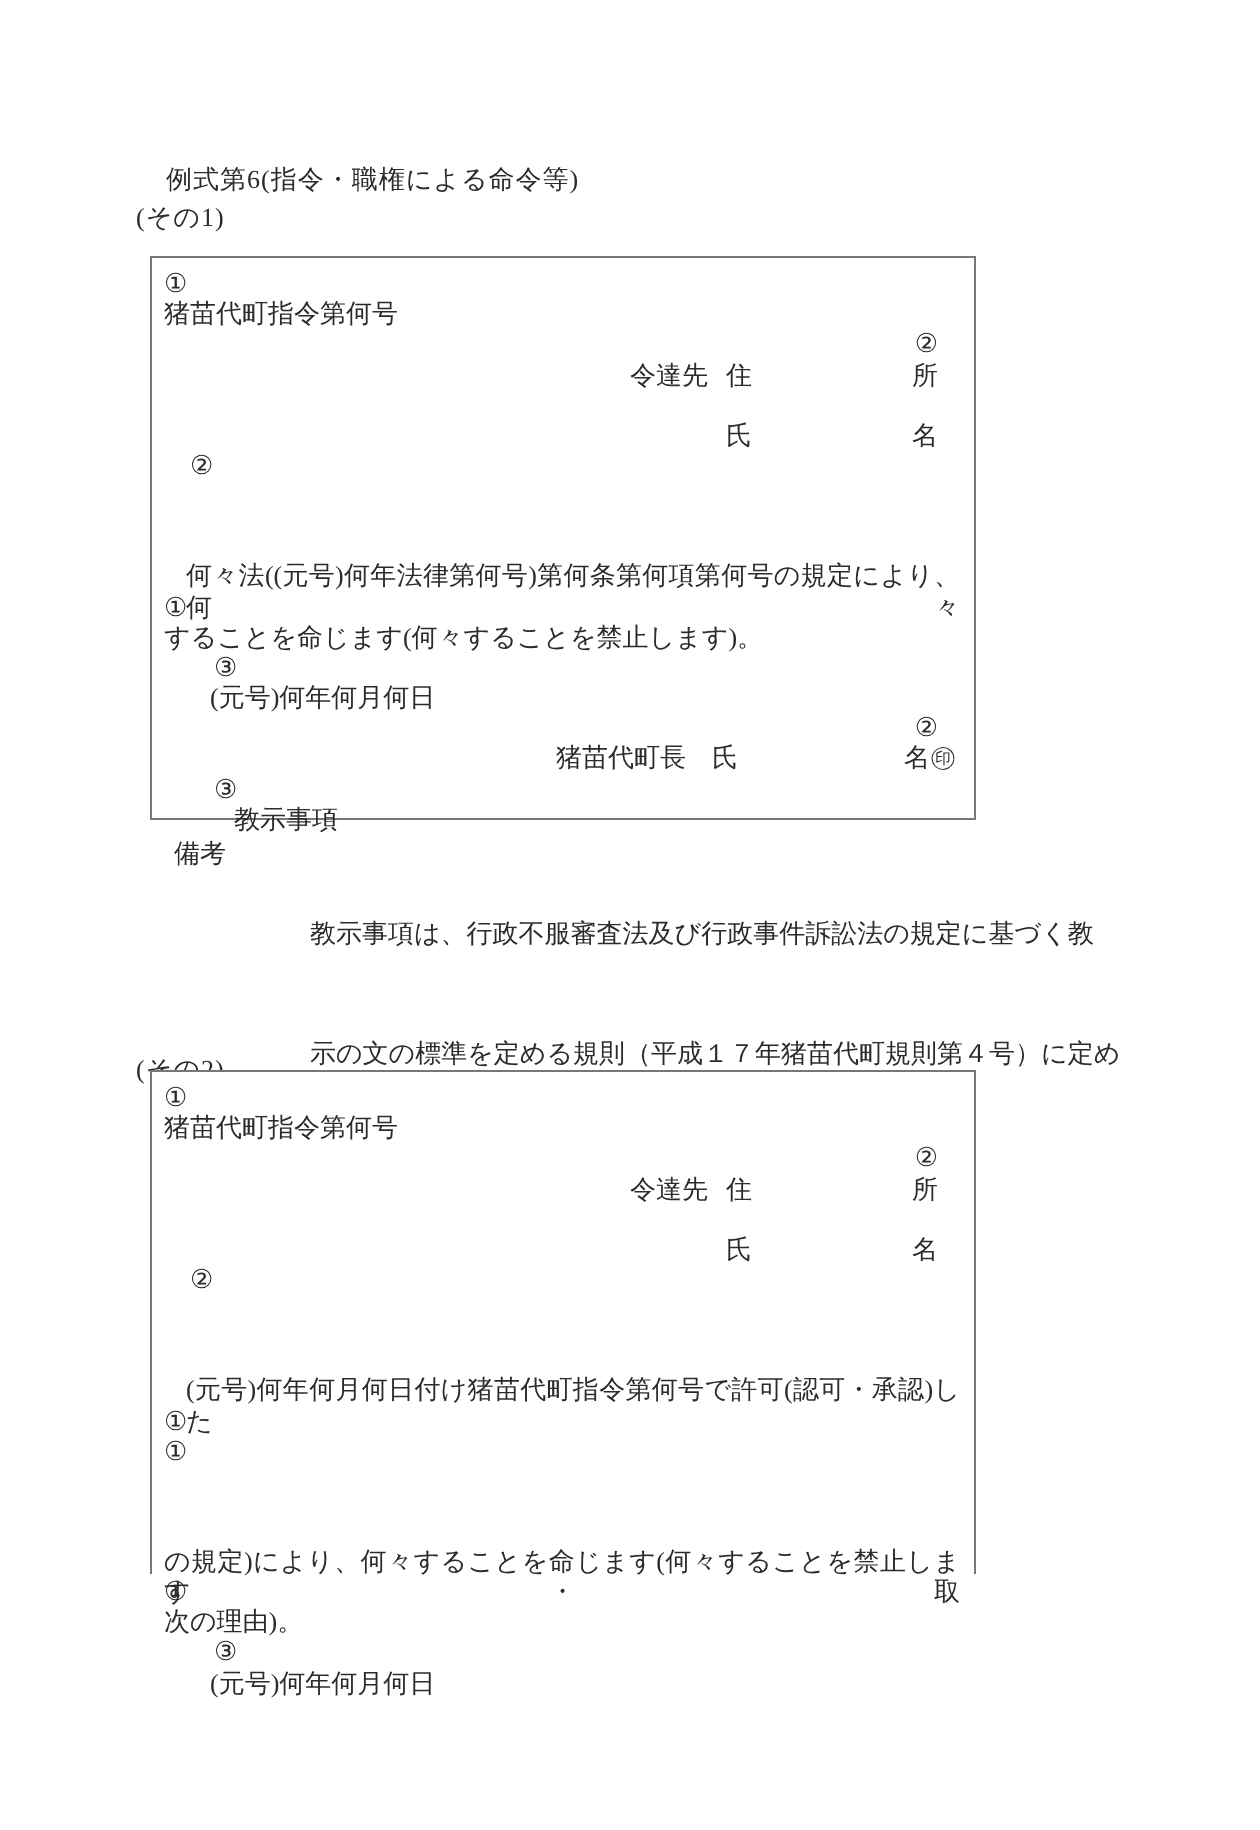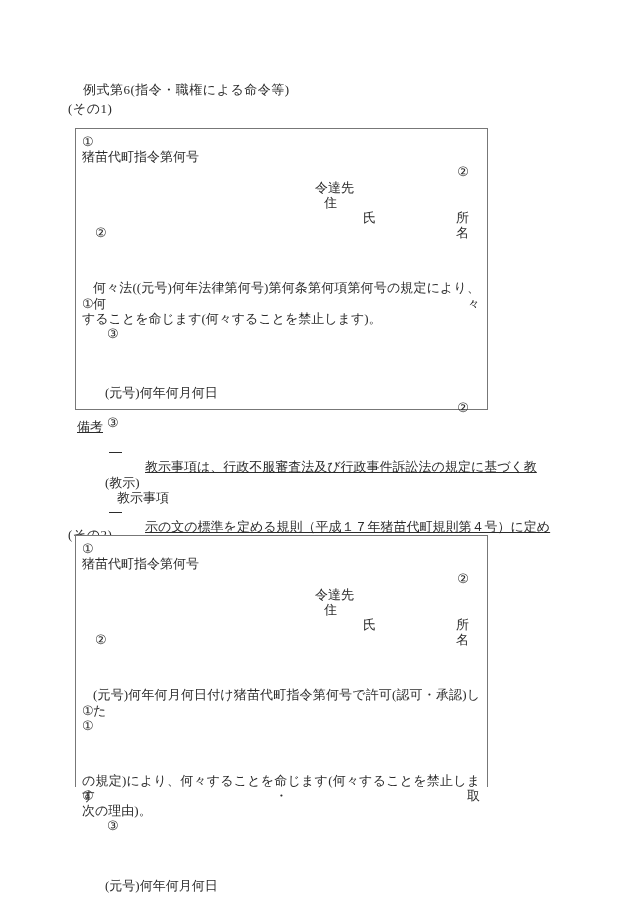--- a/index.html
+++ b/index.html
@@ -30,45 +30,44 @@
   .row {
     height:15.2px;
     line-height:15.2px;
     white-space:pre;
     overflow:visible;
   }
   .ind0 { padding-left:6px; }
   .ind1 { padding-left:19px; }
   .ind1t{ padding-left:17px; }
   .ind2 { padding-left:31px; }
-  .ind2t{ padding-left:29px;margin-top:44px; }
+  .ind2t{ padding-left:29px; }
   .ind3 { padding-left:41px; }
   .right-marker { text-align:right; padding-right:18px; }
   .fill {
     padding-right:7px;
     text-align:justify;
     text-align-last:justify;
     white-space:normal;
     margin-top:40px;
   }
-  .flexrow { display:flex;flex-direction:column; }
+  .flexrow { display:flex; }
   .recipient-row { padding-left:239px; }
   .recipient-row .gap-l { margin-left:9px; }
   .name-row { padding-left:287px; }
   .push-right { margin-left:auto; margin-right:18px; }
   .mayor-row { padding-left:202px; }
   .mayor-row .push-right { margin-right:9px; }
   .seal { font-size:13px; }
 
   .remarks {
-    left:77px; top:417px;
+    left:87px; top:417px;
     display:flex;
     line-height:20px;
     white-space:pre;
-    text-decoration:underline;
   }
   .remarks-label { width:32px; }
   .remarks-lines div { line-height:20px;margin-left:36px; }
 </style>
 </head>
 <body>
 
 <div class="abs page-title">例式第6(指令・職権による命令等)</div>
 <div class="abs part-label part1">(その1)</div>
 
@@ -86,22 +85,25 @@
     <span>氏</span>
     <span class="push-right">名</span>
   </div>
   <div class="row ind1">②</div>
   <div class="row ind1t fill">何々法((元号)何年法律第何号)第何条第何項第何号の規定により、何々</div>
   <div class="row ind0">①</div>
   <div class="row ind0">することを命じます(何々することを禁止します)。</div>
   <div class="row ind2">③</div>
   <div class="row ind2t">(元号)何年何月何日</div>
   <div class="row right-marker">②</div>
+  <div class="row flexrow mayor-row">
+    <span>猪苗代町長　氏</span>
+    <span class="push-right"><span>名</span><span class="seal">㊞</span></span>
+  </div>
   <div class="row ind2">③</div>
-  <div class="row ind2t">(教示)</div>
   <div class="row ind3">教示事項</div>
 </div>
 
 <div class="abs remarks">
   <div class="remarks-label">備考</div>
   <div class="remarks-lines">
     <div>教示事項は、行政不服審査法及び行政事件訴訟法の規定に基づく教</div>
     <div>示の文の標準を定める規則（平成１７年猪苗代町規則第４号）に定め</div>
     <div>る教示の文を標準として記載すること。</div>
   </div>

